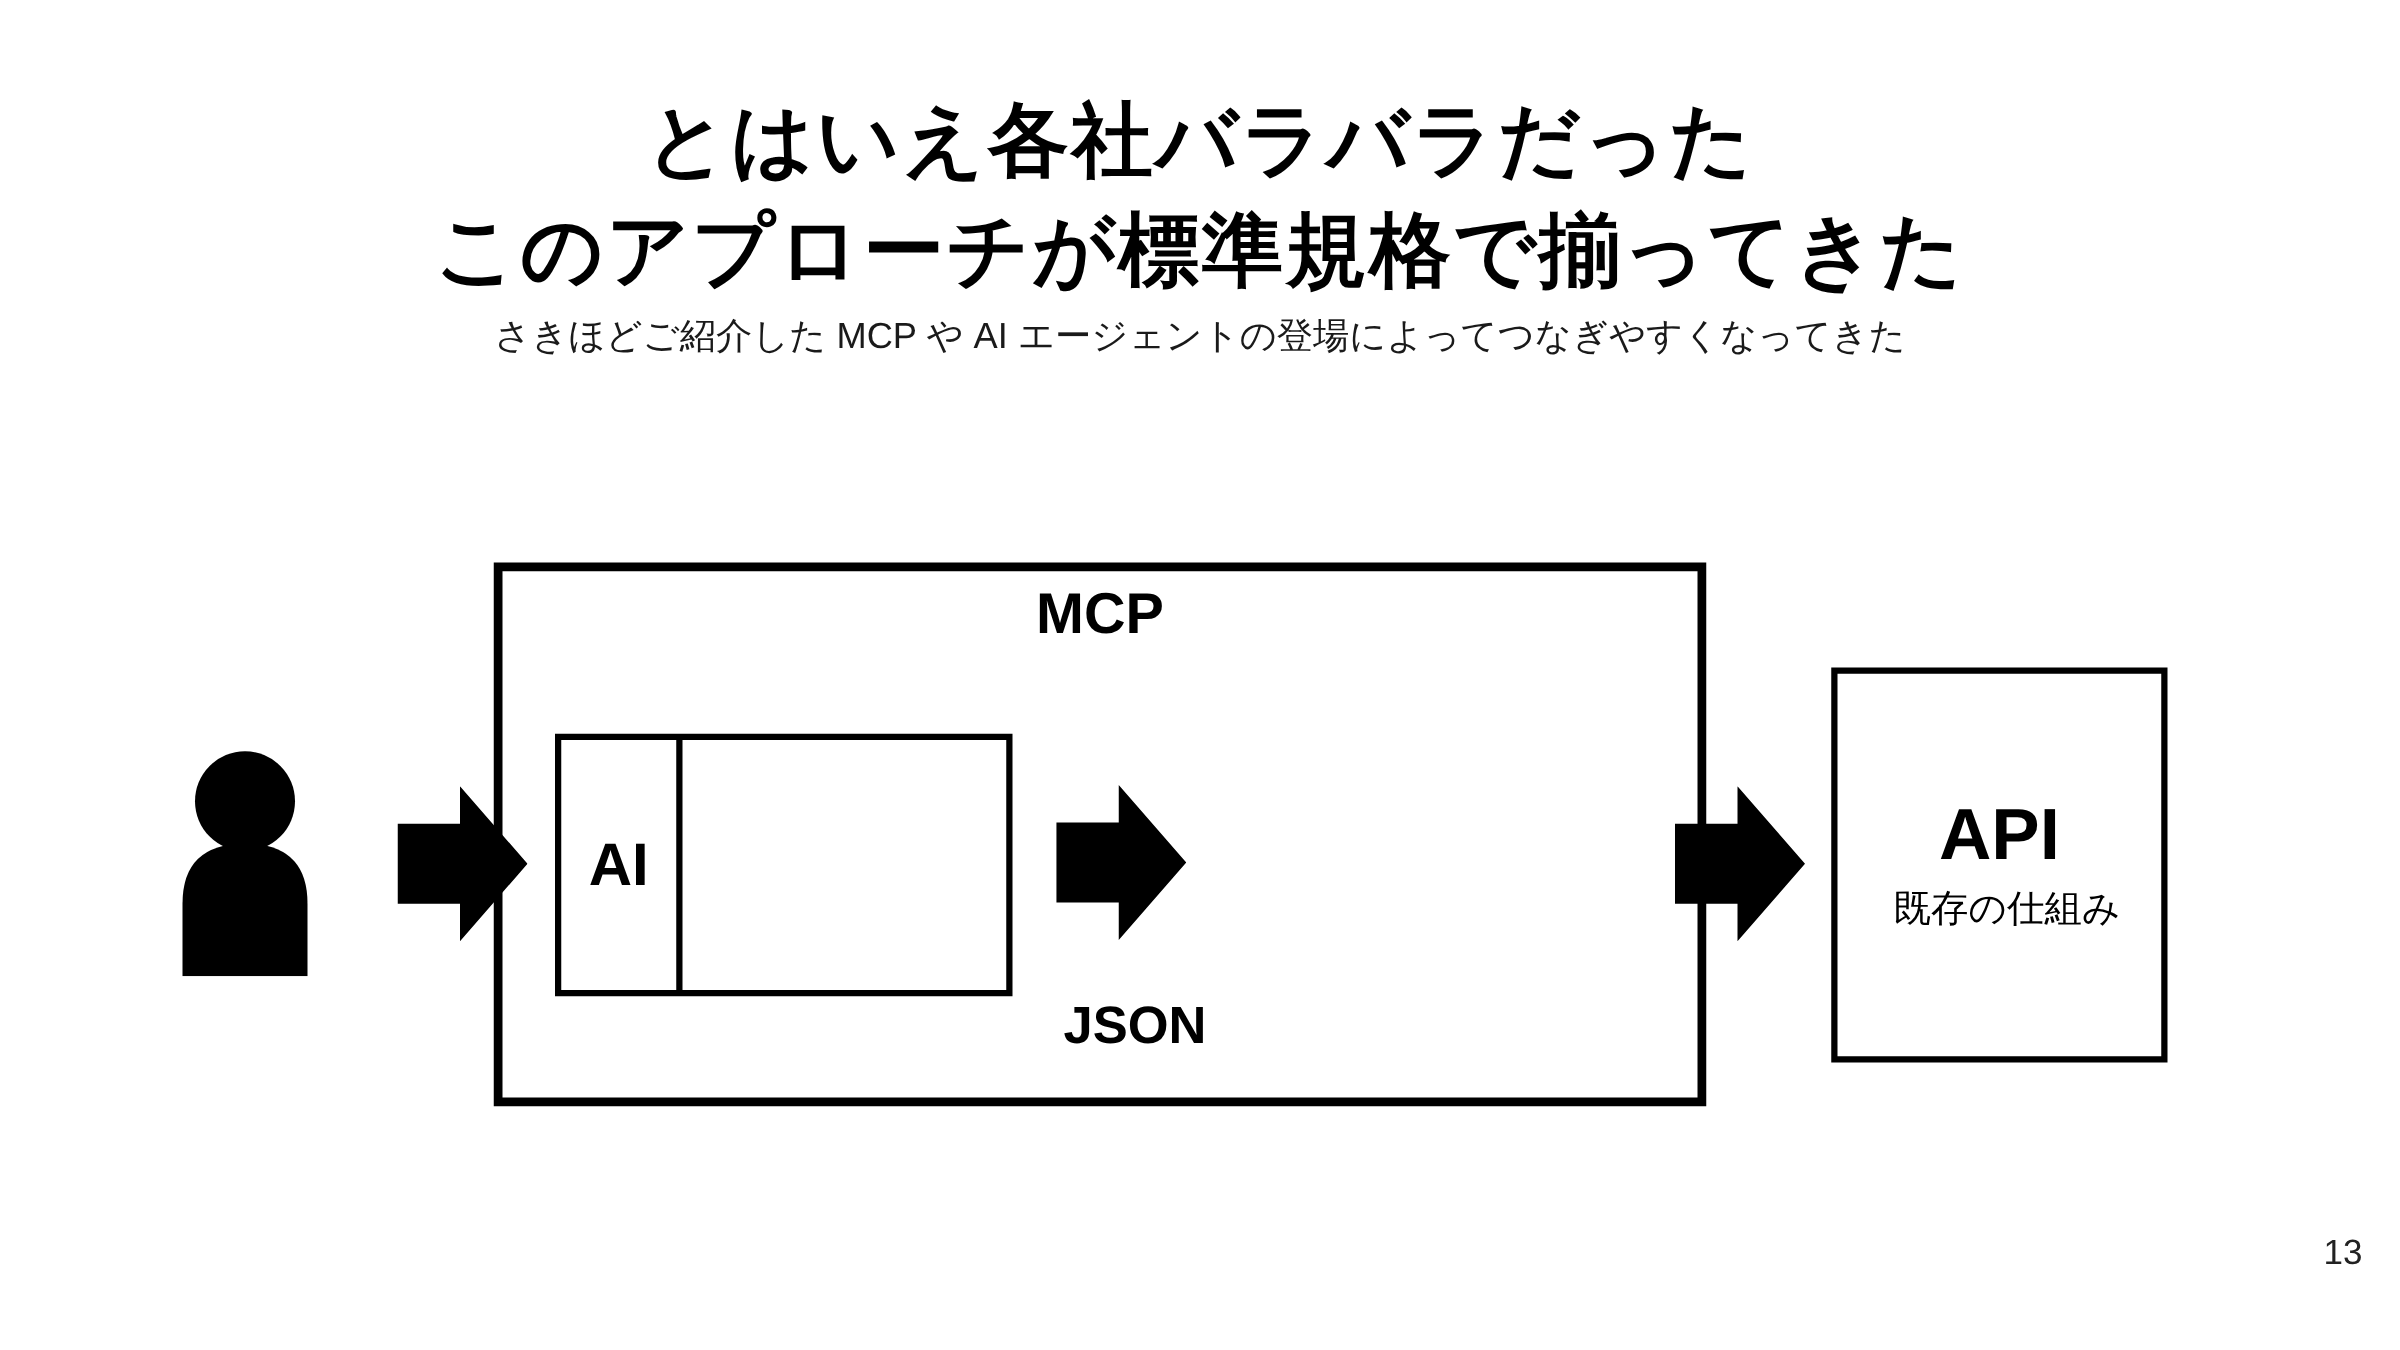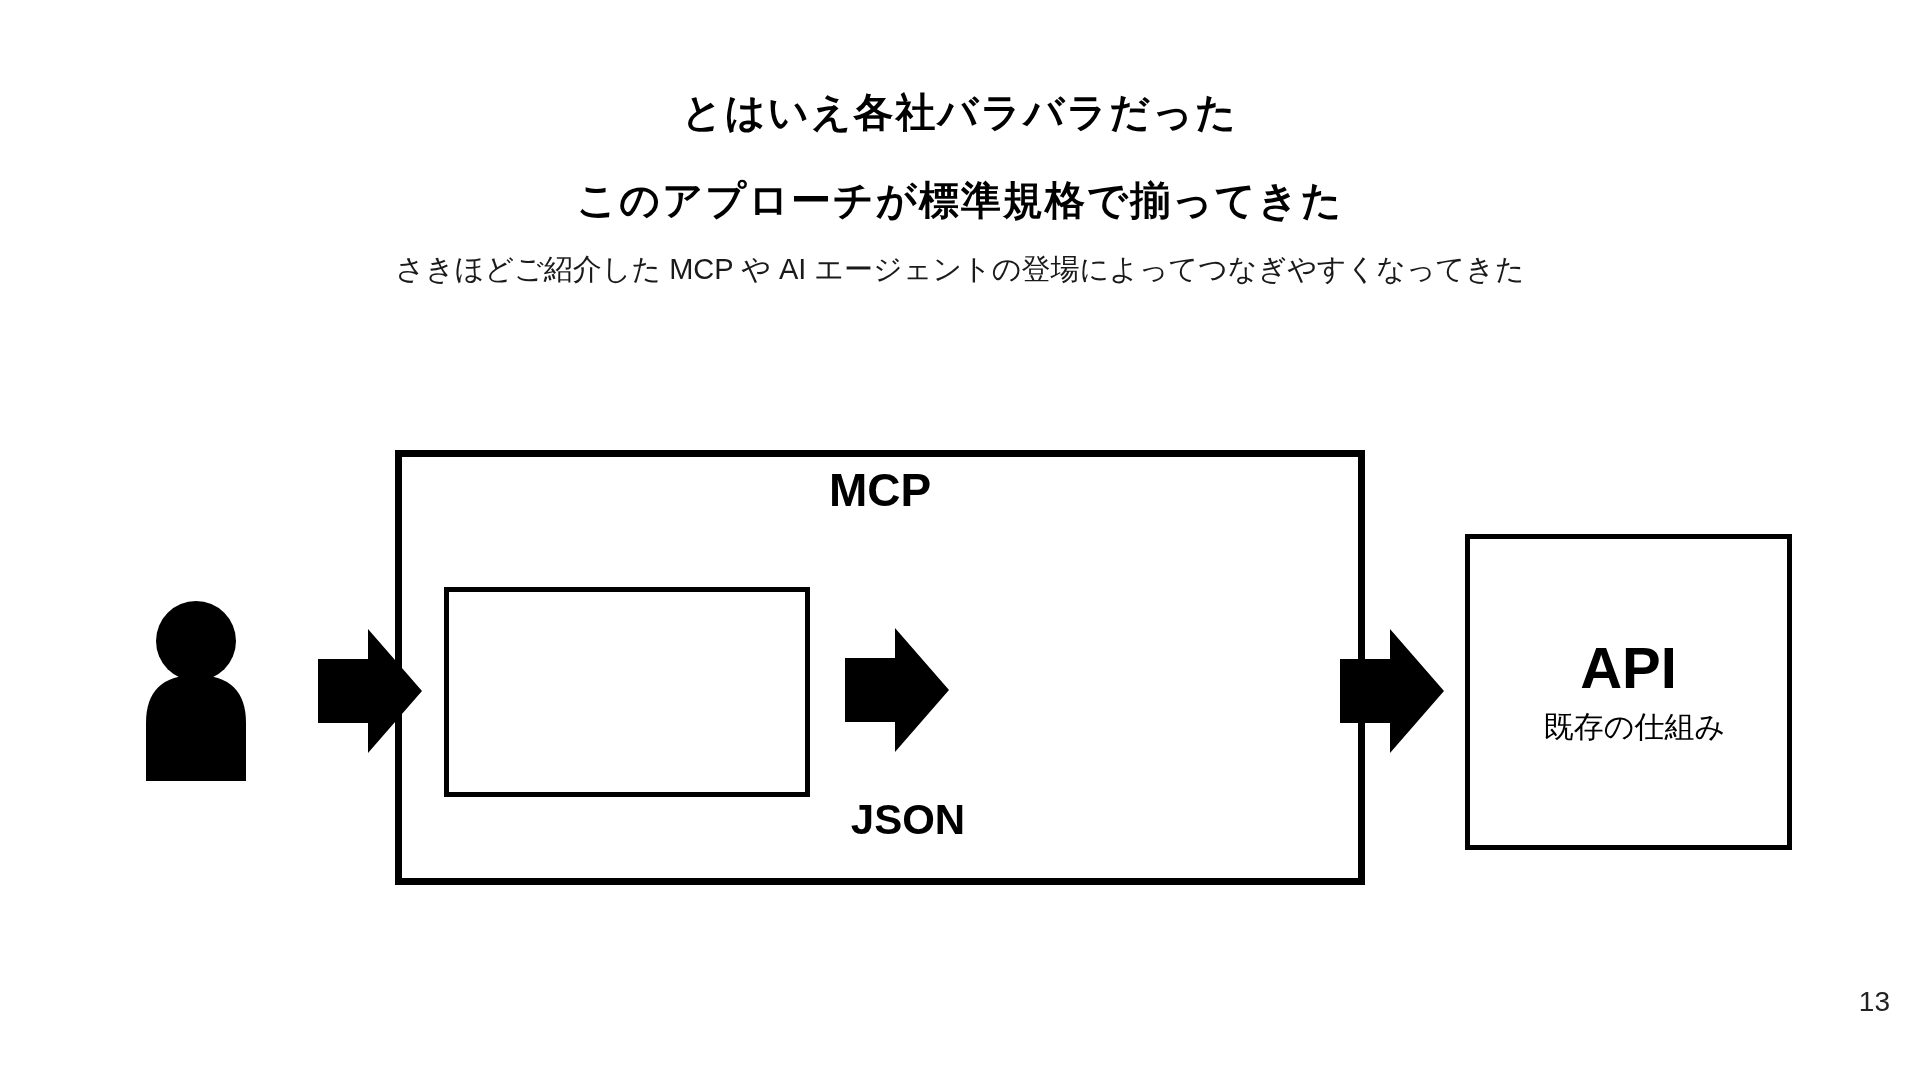--- a/index.html
+++ b/index.html
@@ -18,21 +18,21 @@
   }
 
   
   .title {
     position: absolute;
     top: 68px;
     left: 0;
     width: 1920px;
     text-align: center;
     font-weight: 800;
-    font-size: 40px;
+    font-size: 65px;
     line-height: 88px;
     letter-spacing: 2px;
     color: #000000;
   }
   .subtitle {
     position: absolute;
     top: 248px;
     left: 0;
     width: 1920px;
     text-align: center;
@@ -143,21 +143,21 @@
     font-weight: 800;
     letter-spacing: 1px;
     background: #ffffff;
     z-index: 2;
   }
 
   .api-box {
     position: absolute;
     left: 1465px;
     top: 534px;
-    width: 327px;
+    width: 269px;
     height: 316px;
     border: 5px solid #000000;
     box-sizing: border-box;
     display: flex;
     flex-direction: column;
     align-items: center;
     justify-content: center;
     background: #ffffff;
     z-index: 2;
   }
@@ -205,20 +205,21 @@
 
     <svg class="block-arrow arrow-1" viewBox="0 0 104 124" xmlns="http://www.w3.org/2000/svg" aria-hidden="true">
       <polygon points="0,30 50,30 50,0 104,62 50,124 50,94 0,94" fill="#000000"></polygon>
     </svg>
 
     <div class="mcp-box">
       <div class="mcp-label">MCP</div>
     </div>
 
     <div class="ai-box">
+      <div class="ai-cell">AI</div>
     </div>
 
     <svg class="block-arrow arrow-2" viewBox="0 0 104 124" xmlns="http://www.w3.org/2000/svg" aria-hidden="true">
       <polygon points="0,30 50,30 50,0 104,62 50,124 50,94 0,94" fill="#000000"></polygon>
     </svg>
 
     <div class="json-label">JSON</div>
 
 
     <svg class="block-arrow arrow-3" viewBox="0 0 104 124" xmlns="http://www.w3.org/2000/svg" aria-hidden="true">

